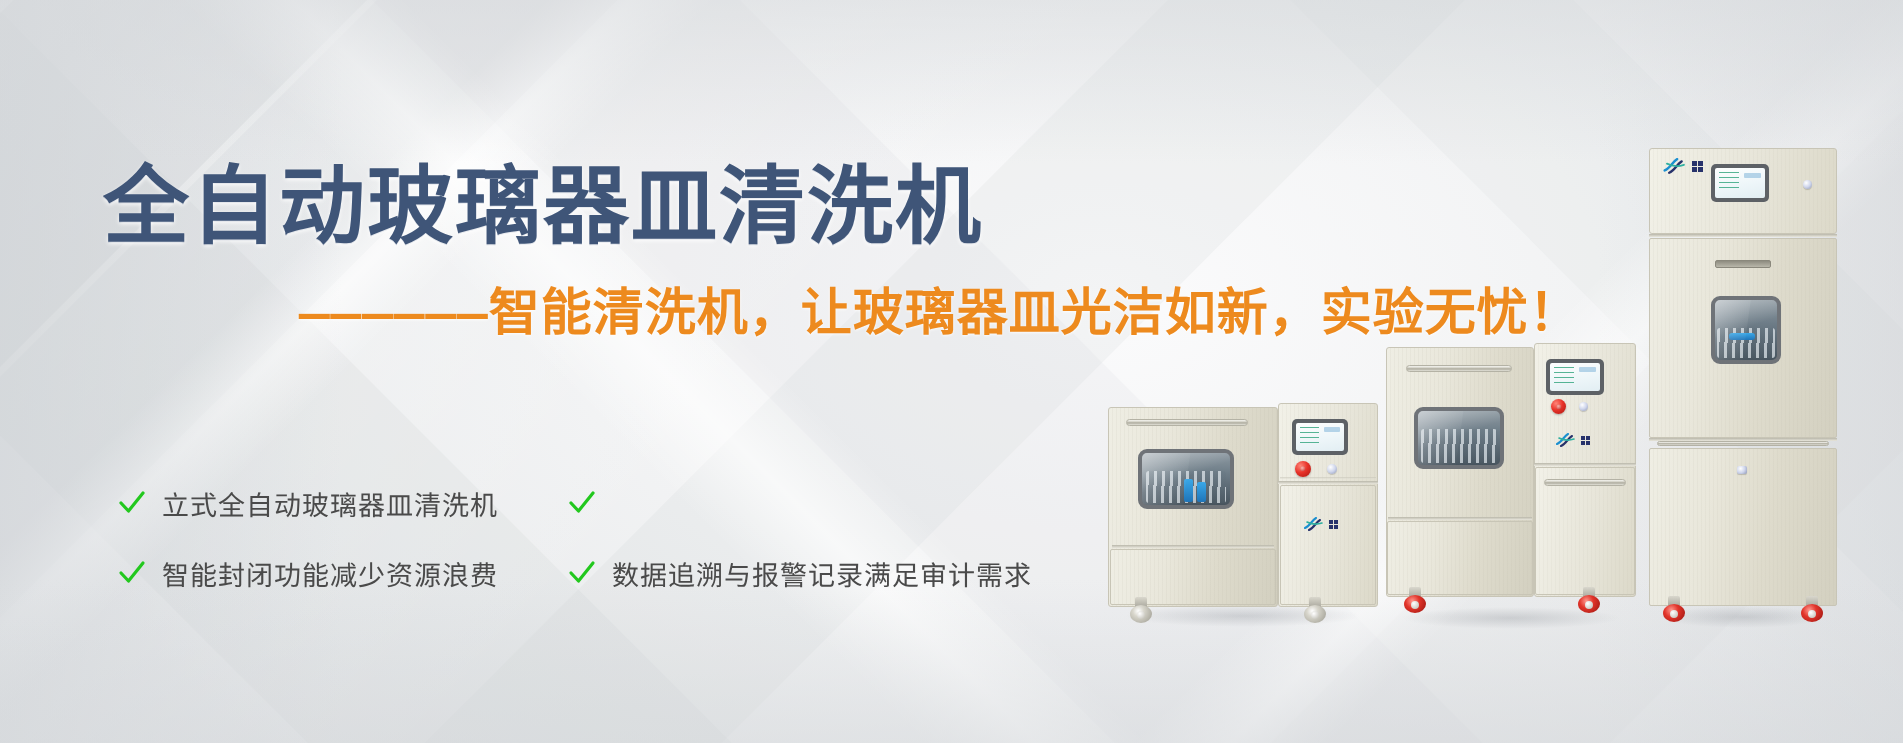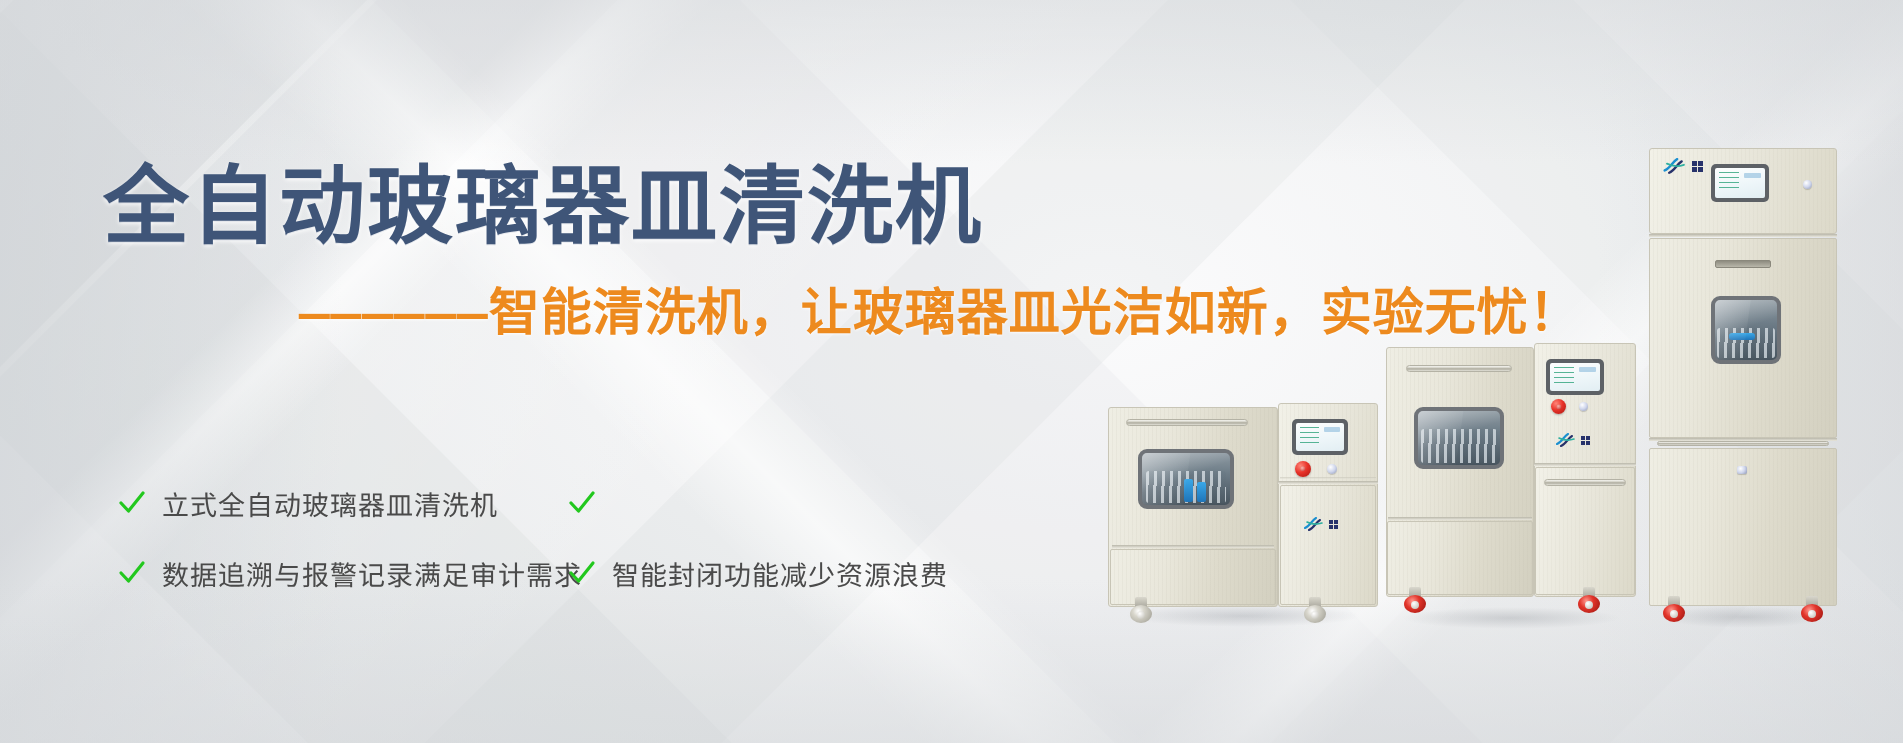--- a/index.html
+++ b/index.html
@@ -267,30 +267,30 @@
         </svg>
       </span>
     </div>
 
     <div class="feature">
       <span class="check">
         <svg width="28" height="28" viewBox="0 0 28 28" aria-hidden="true">
           <path d="M3 14 L10.5 22 L25 4" fill="none" stroke="#22C81E" stroke-width="3.2" stroke-linecap="round" stroke-linejoin="round"></path>
         </svg>
       </span>
-      <span class="feature-label">数据追溯与报警记录满足审计需求</span>
+      <span class="feature-label">智能封闭功能减少资源浪费</span>
     </div>
 
     <div class="feature">
       <span class="check">
         <svg width="28" height="28" viewBox="0 0 28 28" aria-hidden="true">
           <path d="M3 14 L10.5 22 L25 4" fill="none" stroke="#22C81E" stroke-width="3.2" stroke-linecap="round" stroke-linejoin="round"></path>
         </svg>
       </span>
-      <span class="feature-label">智能封闭功能减少资源浪费</span>
+      <span class="feature-label">数据追溯与报警记录满足审计需求</span>
     </div>
 
   </div>
 
   <div class="machines">
 
     <div class="machine" style="left:1108px; top:399px; width:270px; height:218px;">
       <span class="sr">台下式全自动玻璃器皿清洗机</span>
       <div class="shadow"></div>
 

